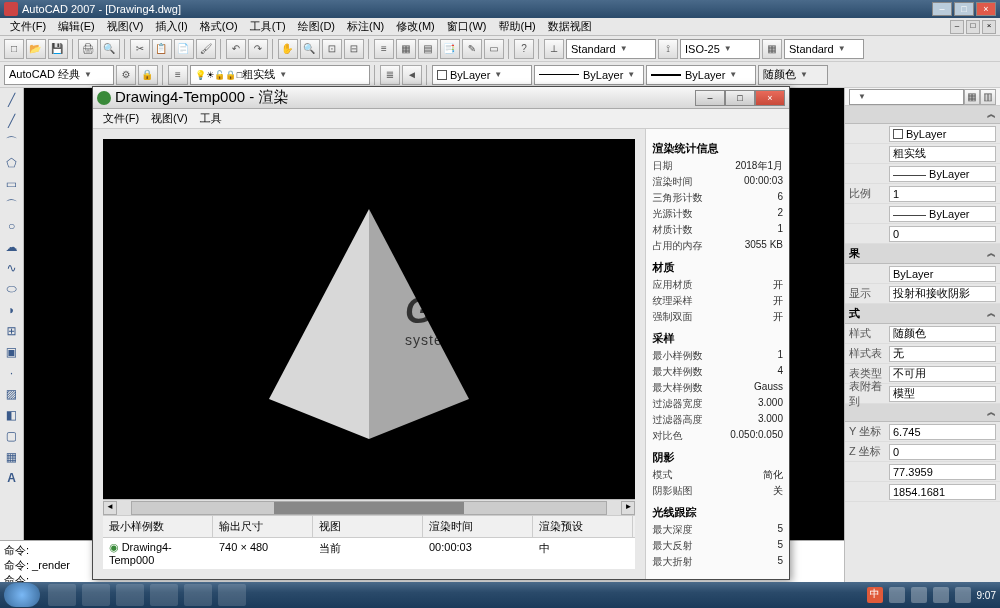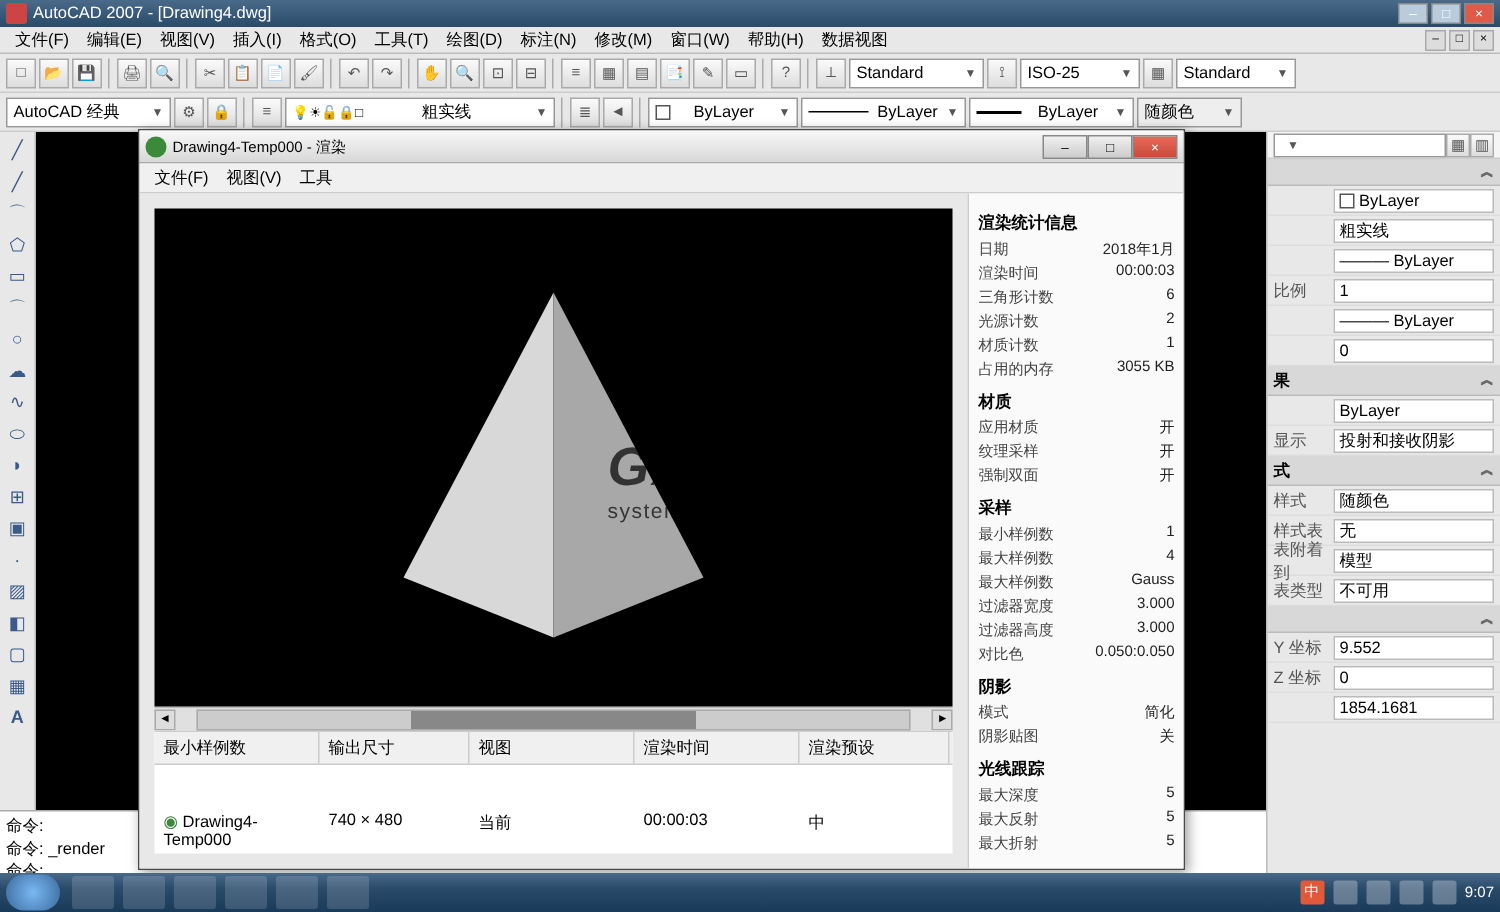--- a/index.html
+++ b/index.html
@@ -16,21 +16,21 @@
     
     .menubar { height: 18px; background: #e8e8e8; border-bottom: 1px solid #bbb; display: flex; align-items: center; padding: 0 4px; font-size: 11px; }
     .menubar span { padding: 0 6px; cursor: pointer; }
     .menubar-right { margin-left: auto; display: flex; gap: 2px; }
     .menubar-right .mb-btn { width: 14px; height: 14px; border: 1px solid #aaa; background: #ddd; font-size: 8px; text-align: center; cursor: pointer; }
     
     
     .toolbar { height: 26px; background: #e8e8e8; border-bottom: 1px solid #ccc; display: flex; align-items: center; padding: 0 4px; gap: 2px; }
     .tb-btn { width: 20px; height: 20px; border: 1px solid #aaa; background: linear-gradient(to bottom, #fafafa, #ddd); cursor: pointer; display: flex; align-items: center; justify-content: center; font-size: 10px; color: #555; }
     .tb-sep { width: 2px; height: 20px; border-left: 1px solid #aaa; margin: 0 2px; }
-    .tb-combo { height: 20px; border: 1px solid #999; background: white; padding: 0 4px; font-size: 11px; display: flex; align-items: center; justify-content: space-between; }
+    .tb-combo { height: 20px; border: 1px solid #999; background: white; padding: 0 4px; font-size: 11px; display: flex; align-items: center; }
     .tb-combo .arrow { margin-left: 4px; font-size: 8px; color: #555; }
     
     
     .main-area { position: absolute; top: 88px; left: 0; right: 0; bottom: 26px; display: flex; }
     
     
     .left-tools { width: 24px; background: #e8e8e8; border-right: 1px solid #bbb; display: flex; flex-direction: column; gap: 1px; padding-top: 2px; }
     .lt-btn { width: 20px; height: 20px; margin: 0 auto; border: 1px solid transparent; cursor: pointer; display: flex; align-items: center; justify-content: center; font-size: 12px; color: #3a5a8a; }
     
     
@@ -40,21 +40,21 @@
     .right-panel { width: 156px; background: #e8e8e8; border-left: 1px solid #bbb; overflow: hidden; font-size: 11px; }
     .rp-row { display: flex; align-items: center; padding: 2px 4px; border-bottom: 1px solid #ddd; height: 20px; }
     .rp-label { width: 40px; color: #555; }
     .rp-value { flex: 1; background: white; border: 1px solid #bbb; padding: 1px 3px; height: 16px; overflow: hidden; display: flex; align-items: center; }
     .rp-header { background: #d8d8d8; padding: 2px 4px; font-weight: bold; display: flex; justify-content: space-between; align-items: center; border-bottom: 1px solid #bbb; }
     .rp-chevron { font-size: 9px; color: #666; }
     
     
     .render-window { position: absolute; left: 92px; top: 86px; width: 698px; height: 494px; background: #f0f0f0; border: 1px solid #4a4a4a; box-shadow: 2px 2px 8px rgba(0,0,0,0.4); z-index: 10; }
     .rw-title { height: 22px; background: linear-gradient(to bottom, #f8f8f8, #d8d8d8); display: flex; align-items: center; padding: 0 4px; border-bottom: 1px solid #aaa; }
-    .rw-title-text { flex: 1; font-size: 10px; }
+    .rw-title-text { flex: 1; font-size: 15px; }
     .rw-title-btns { display: flex; gap: 0; }
     .rw-tbtn { width: 30px; height: 16px; border: 1px solid #888; background: linear-gradient(to bottom, #f0f0f0, #ccc); font-size: 9px; text-align: center; line-height: 14px; cursor: pointer; }
     .rw-tbtn.close { background: linear-gradient(to bottom, #e86a5a, #c84a3a); color: white; }
     .rw-menu { height: 20px; background: #f0f0f0; border-bottom: 1px solid #ccc; display: flex; align-items: center; padding: 0 4px; font-size: 11px; }
     .rw-menu span { padding: 0 6px; cursor: pointer; }
     .rw-body { display: flex; height: 450px; }
     .rw-canvas { width: 554px; background: #e8e8e8; padding: 10px; display: flex; flex-direction: column; }
     .rw-render { flex: 1; background: #000; display: flex; align-items: center; justify-content: center; position: relative; }
     .rw-scroll { height: 16px; background: #e0e0e0; border-top: 1px solid #bbb; display: flex; align-items: center; }
     .rw-scroll-track { flex: 1; height: 14px; background: #ccc; border: 1px solid #aaa; margin: 0 14px; position: relative; }
@@ -65,21 +65,21 @@
     .rw-info-header { font-weight: bold; padding-bottom: 4px; border-bottom: 1px solid #ccc; margin-bottom: 4px; }
     .rw-info-section { font-weight: bold; margin-top: 6px; margin-bottom: 2px; }
     .rw-info-row { display: flex; justify-content: space-between; padding: 1px 0; font-size: 10px; }
     .rw-info-row .k { color: #444; }
     .rw-info-row .v { color: #222; }
     
     .rw-table { border-top: 1px solid #ccc; background: white; font-size: 11px; }
     .rw-table-header { display: flex; background: #f0f0f0; border-bottom: 1px solid #ccc; }
     .rw-table-header div { padding: 3px 6px; border-right: 1px solid #ccc; }
     .rw-table-row { display: flex; }
-    .rw-table-row div { padding: 3px 6px; margin-top: 28px; }
+    .rw-table-row div { padding: 3px 6px; }
     .rw-c1 { width: 110px; }
     .rw-c2 { width: 100px; }
     .rw-c3 { width: 110px; }
     .rw-c4 { width: 110px; }
     .rw-c5 { width: 100px; }
     
     
     .pyramid-svg { width: 300px; height: 260px; }
     
     
@@ -309,39 +309,43 @@
       </div>
     <div class="rp-row">
         <span class="rp-label">样式</span>
         <span class="rp-value">随颜色</span>
       </div>
     <div class="rp-row">
         <span class="rp-label">样式表</span>
         <span class="rp-value">无</span>
       </div>
     <div class="rp-row">
+        <span class="rp-label">表类型</span>
+        <span class="rp-value">不可用</span>
+      </div>
+    <div class="rp-row">
         <span class="rp-label">表附着到</span>
         <span class="rp-value">模型</span>
-      </div>
-    <div class="rp-row">
-        <span class="rp-label">表类型</span>
-        <span class="rp-value">不可用</span>
       </div>
 
     <div class="rp-header">
         <span></span>
         <span class="rp-chevron">︽</span>
       </div>
     <div class="rp-row">
         <span class="rp-label">Y 坐标</span>
-        <span class="rp-value">9.552</span>
+        <span class="rp-value">6.745</span>
       </div>
     <div class="rp-row">
         <span class="rp-label">Z 坐标</span>
         <span class="rp-value">0</span>
+      </div>
+    <div class="rp-row">
+        <span class="rp-label"></span>
+        <span class="rp-value">77.3959</span>
       </div>
     <div class="rp-row">
         <span class="rp-label"></span>
         <span class="rp-value">1854.1681</span>
       </div>
   </div>
 </div>
 
 <div class="cmdline">
   <div>命令:</div>

